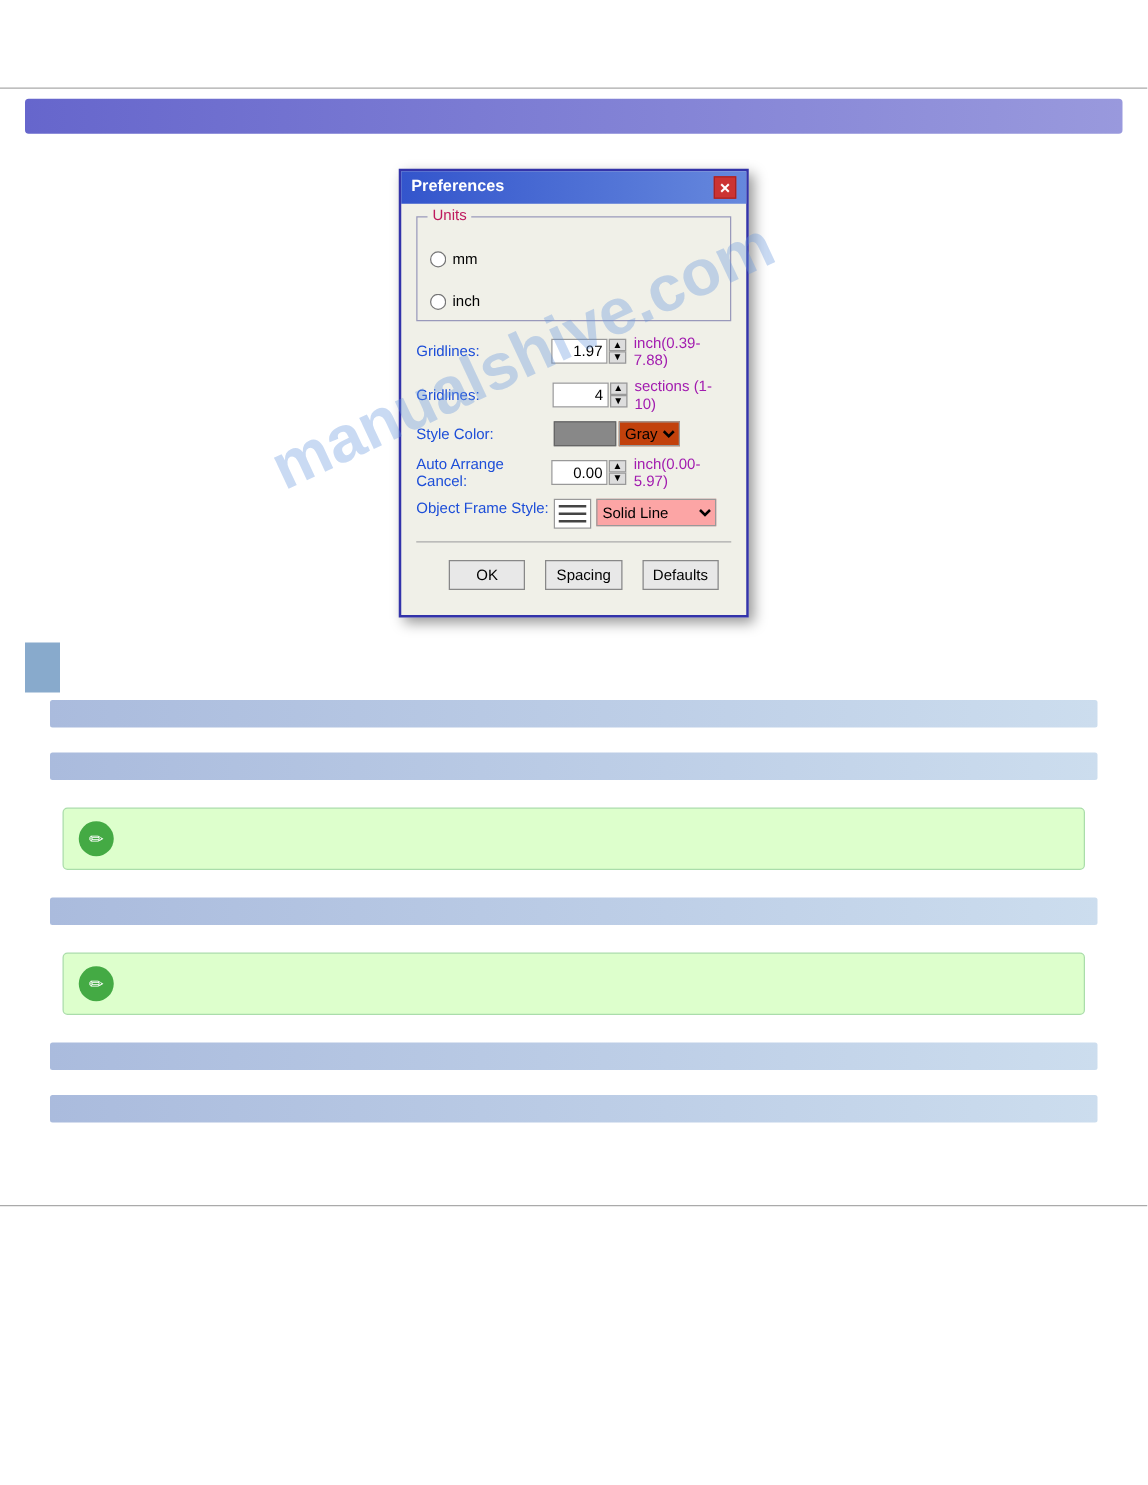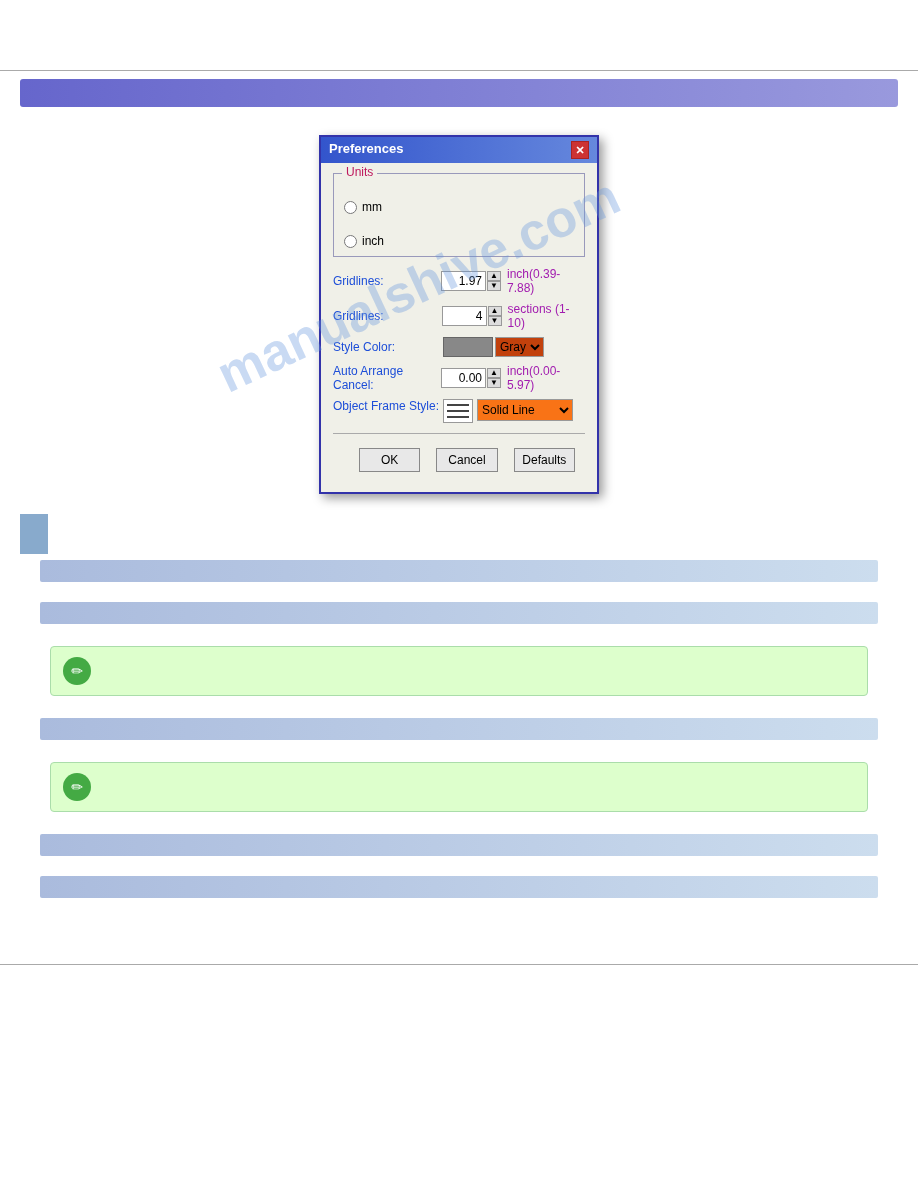--- a/index.html
+++ b/index.html
@@ -203,21 +203,21 @@
     .frame-line {
       height: 2px;
       background: #444;
       width: 100%;
     }
 
     .frame-select {
       height: 22px;
       font-size: 12px;
       border: 1px solid #999;
-      background: #f97316;
+      background: #fca5a5;
       width: 96px;
     }
 
     
     .dialog-divider {
       width: 100%;
       height: 1px;
       background: #aaaaaa;
       margin: 6px 0;
     }
@@ -406,21 +406,21 @@
           </div>
           <select class="frame-select">
             <option>Solid Line</option>
           </select>
         </div>
 
         <div class="dialog-divider"></div>
 
         <div class="dialog-buttons">
           <button class="dialog-btn">OK</button>
-          <button class="dialog-btn">Cancel</button>
+          <button class="dialog-btn">Spacing</button>
           <button class="dialog-btn">Defaults</button>
         </div>
 
       </div>
     </div>
   </div>
 
   <div style="position:relative; height:40px; margin-bottom:5px;">
     <div class="side-tab"></div>
   </div>

